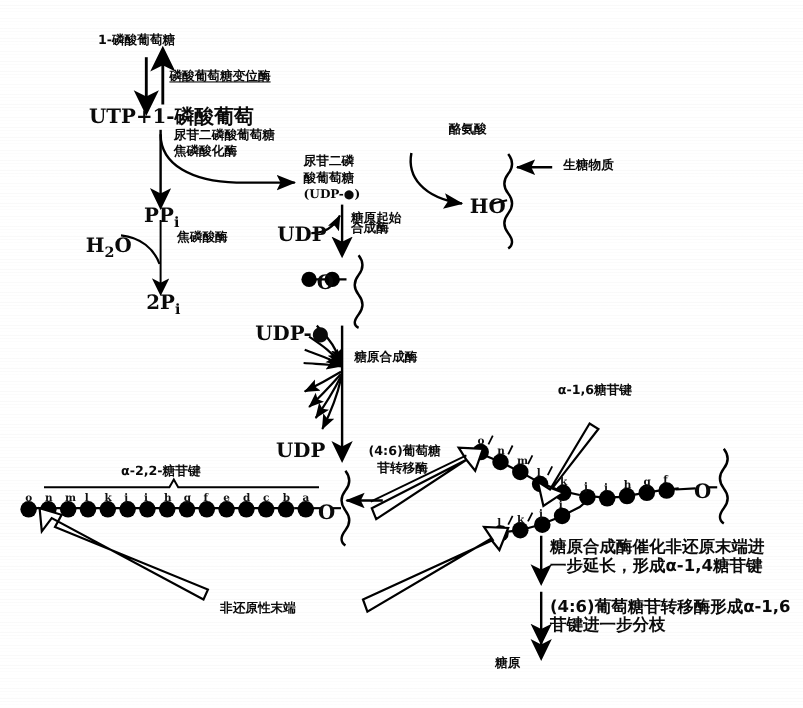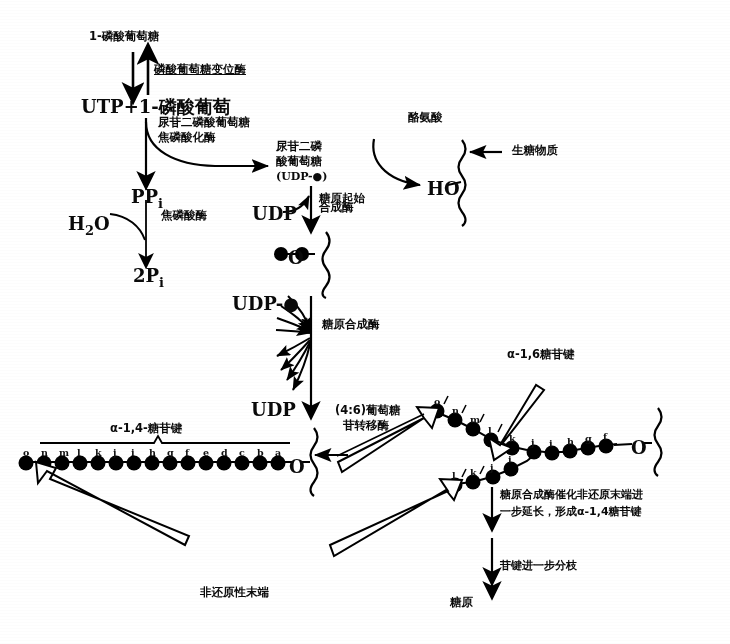--- a/index.html
+++ b/index.html
@@ -29,21 +29,21 @@
     line-height: 1.18;
     font-weight: bold;
     letter-spacing: 0px;
     color: #0a0a0a;
   }
   .cn {
     font-family: "DejaVu Sans", "Liberation Sans", sans-serif;
     font-size: 11.5px;
     font-weight: bold;
   }
-  .cn-sm { font-size: 11px; }
+  .cn-sm { font-size: 15px; }
   .sci {
     font-family: "DejaVu Serif", "Liberation Serif", serif;
     font-size: 18px;
     font-weight: bold;
   }
   .sci-sm {
     font-family: "DejaVu Serif", "Liberation Serif", serif;
     font-size: 11px;
     font-weight: bold;
   }
@@ -229,21 +229,21 @@
   </svg>
 
   <div class="lbl cn" style="left:89px; top:30px;">1-磷酸葡萄糖</div>
   <div class="lbl cn" style="left:154px; top:63px;text-decoration:underline;">磷酸葡萄糖变位酶</div>
 
   <div class="lbl sci" style="left:81px; top:96px;">UTP+1-磷酸葡萄</div>
   <div class="lbl cn" style="left:158px; top:116px;">尿苷二磷酸葡萄糖</div>
   <div class="lbl cn" style="left:158px; top:131px;">焦磷酸化酶</div>
 
   <div class="lbl sci" style="left:131px; top:186px;">PP<sub>i</sub></div>
-  <div class="lbl sci" style="left:68px; top:213px;">H<sub>2</sub>O</div>
+  <div class="lbl sci" style="left:78px; top:213px;">H<sub>2</sub>O</div>
   <div class="lbl cn" style="left:161px; top:209px;text-align:center;">焦磷酸酶</div>
   <div class="lbl sci" style="left:133px; top:265px;">2P<sub>i</sub></div>
 
   <div class="lbl cn" style="left:276px; top:140px;">尿苷二磷</div>
   <div class="lbl cn" style="left:276px; top:155px;">酸葡萄糖</div>
   <div class="lbl sci-sm" style="left:276px; top:171px;">(UDP-●)</div>
 
   <div class="lbl cn" style="left:319px; top:192px;">糖原起始</div>
   <div class="lbl cn" style="left:319px; top:201px;">合成酶</div>
 
@@ -254,25 +254,26 @@
   <div class="lbl cn" style="left:512px; top:144px;">生糖物质</div>
 
   <div class="lbl sci" style="left:232px; top:293px;">UDP-●</div>
   <div class="lbl cn" style="left:322px; top:318px;">糖原合成酶</div>
   <div class="lbl sci" style="left:251px; top:399px;">UDP</div>
 
   <div class="lbl cn" style="left:335px; top:404px;">(4:6)葡萄糖</div>
   <div class="lbl cn" style="left:343px; top:419px;">苷转移酶</div>
 
   <div class="lbl cn" style="left:507px; top:348px;">α-1,6糖苷键</div>
-  <div class="lbl cn" style="left:110px; top:422px;">α-1,4-糖苷键</div>
-  <div class="lbl cn" style="left:200px; top:546px;margin-top:40px;">非还原性末端</div>
+  <div class="lbl cn" style="left:110px; top:422px;">α-2,2-糖苷键</div>
+  <div class="lbl cn" style="left:200px; top:546px;">非还原性末端</div>
 
   <div class="lbl cn cn-sm" style="left:500px; top:489px;">糖原合成酶催化非还原末端进</div>
   <div class="lbl cn cn-sm" style="left:500px; top:506px;">一步延长，形成α-1,4糖苷键</div>
+  <div class="lbl cn cn-sm" style="left:500px; top:543px;">(4:6)葡萄糖苷转移酶形成α-1,6</div>
   <div class="lbl cn cn-sm" style="left:500px; top:560px;">苷键进一步分枝</div>
 
   <div class="lbl cn" style="left:450px; top:596px;">糖原</div>
 
   <div class="lbl sci" style="left:288px; top:247px;">O</div>
   <div class="lbl sci" style="left:289px; top:456px;">O</div>
   <div class="lbl sci" style="left:631px; top:437px;">O</div>
 
   <div id="linear-letters">
       <div class="letter" style="left: 23px; top: 447px;">o</div>

